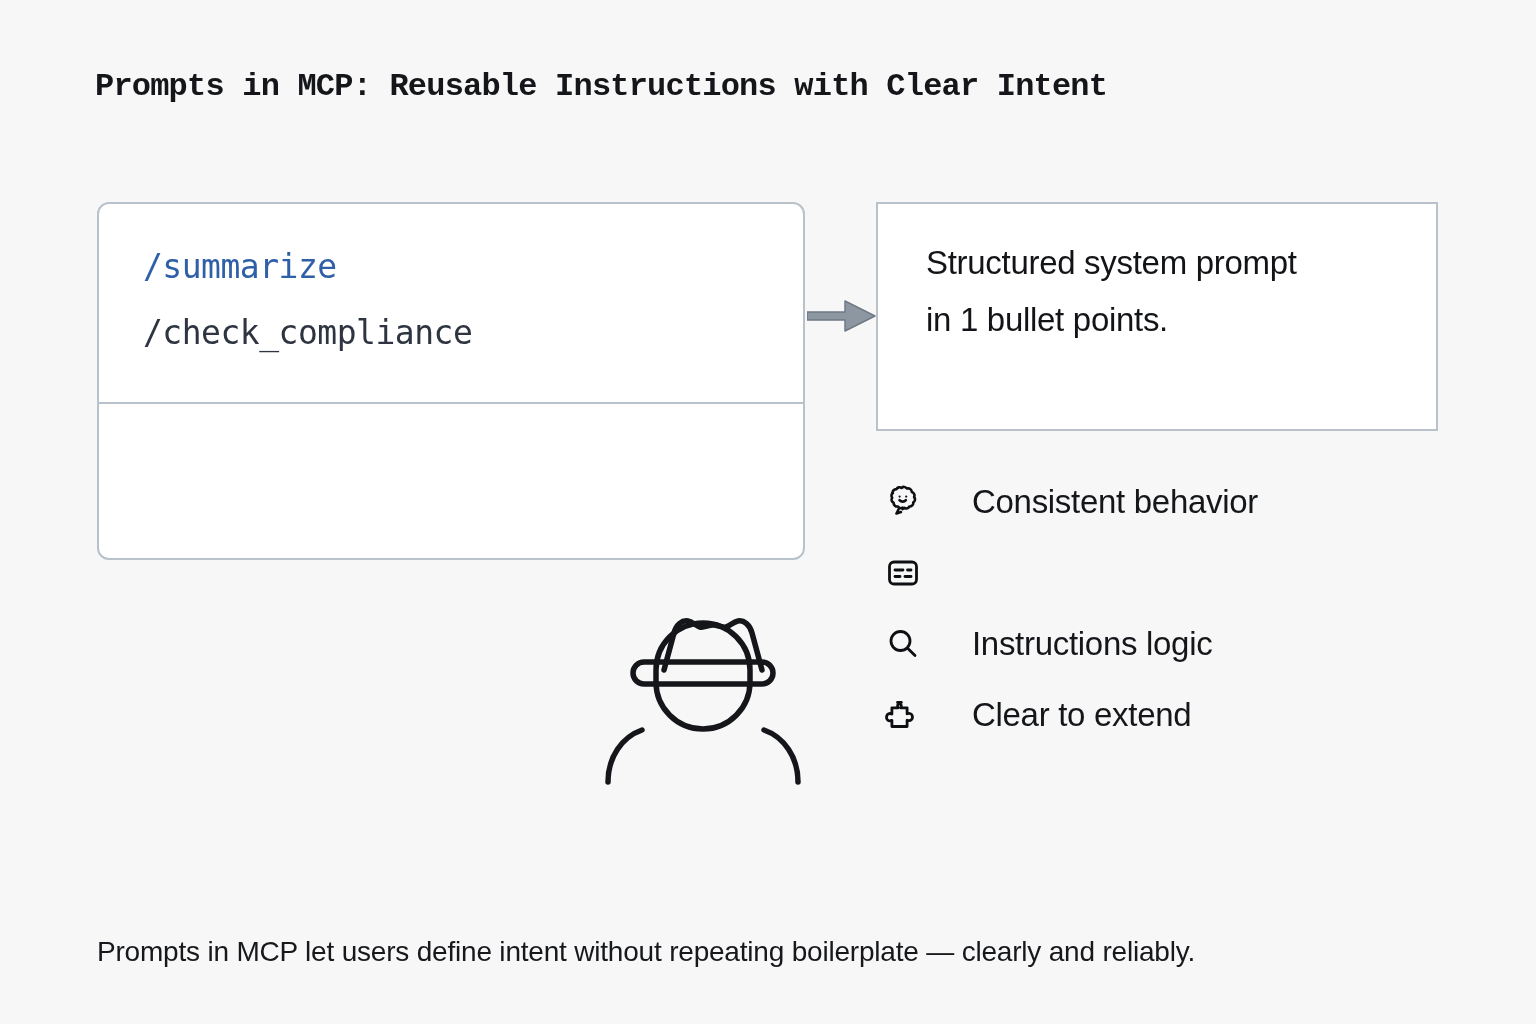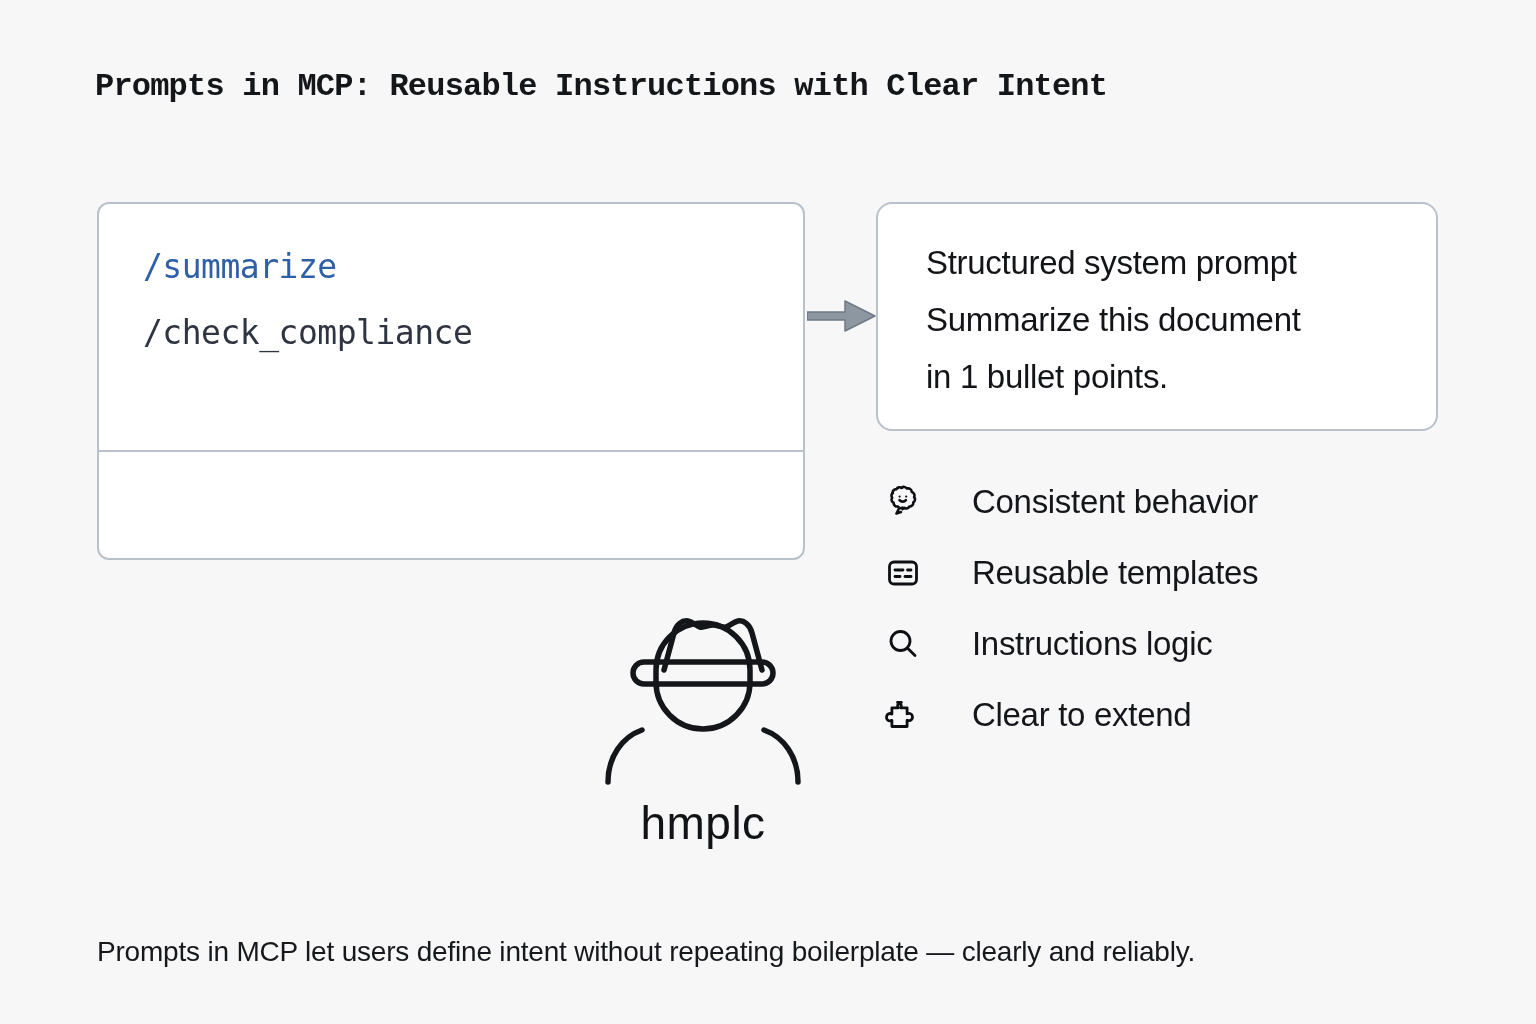--- a/index.html
+++ b/index.html
@@ -40,21 +40,21 @@
     border: 2px solid #b9c1cb;
     border-radius: 12px;
     box-sizing: border-box;
     overflow: hidden;
   }
   #commands-list {
     position: absolute;
     left: 0;
     top: 0;
     right: 0;
-    height: 248px;
+    height: 200px;
     border-bottom: 2px solid #b9c1cb;
     box-sizing: border-box;
     padding: 30px 0 0 44px;
   }
   .command-item {
     font-family: "DejaVu Sans Mono", "Liberation Mono", monospace;
     font-size: 33px;
     line-height: 66px;
     color: #2e3440;
     letter-spacing: -0.5px;
@@ -82,21 +82,21 @@
 
   
   #output-panel {
     position: absolute;
     left: 876px;
     top: 202px;
     width: 562px;
     height: 229px;
     background: #ffffff;
     border: 2px solid #b9c1cb;
-    border-radius: 16px;
+    border-radius: 0;
     box-sizing: border-box;
     padding: 30px 0 0 48px;
   }
   .output-line {
     font-size: 33px;
     line-height: 57px;
     color: #131417;
     letter-spacing: -0.3px;
     white-space: nowrap;
   }
@@ -179,21 +179,20 @@
 </div>
 
 <div id="flow-arrow">
   <svg width="70" height="36" viewBox="0 0 70 36" aria-hidden="true">
     <path d="M0 14 H38 V3 L68 18 L38 33 V22 H0 Z" fill="#8d97a2" stroke="#6f7a86" stroke-width="1.5" stroke-linejoin="round"></path>
   </svg>
 </div>
 
 <div id="output-panel">
   <div class="output-line">Structured system prompt</div>
-  <div class="output-line">Summarize this document</div>
   <div class="output-line">in 1 bullet points.</div>
 </div>
 
 <div id="feature-list">
 
   <div class="feature-row">
     <span class="feature-icon">
       <svg width="44" height="44" viewBox="0 0 44 44" fill="none" stroke="#0d0f12" stroke-width="2.6" stroke-linecap="round" stroke-linejoin="round">
         <path d="M11.5 13.5c-.2-2.6 1.7-4.6 4-4.4 1-1.8 3.4-2.4 5-1.1 1.5-1.6 4.2-1.4 5.4.5 2.4-.7 4.8 1 4.9 3.5 2.2.6 3.3 3 2.3 5 1.5 1.6 1.1 4.3-.8 5.4.3 2.3-1.7 4.3-4 4.1-.8 1.9-3.2 2.6-4.9 1.4-.4.6-1 1-1.7 1.2"></path>
         <path d="M21.7 27.6c-1.6 1-3.8.5-4.8-1.1-2.3.4-4.4-1.4-4.3-3.7-2-.8-2.7-3.3-1.4-5-1.2-1.5-.9-3.8.7-4.9"></path>
@@ -209,21 +208,20 @@
   <div class="feature-row">
     <span class="feature-icon">
       <svg width="44" height="44" viewBox="0 0 44 44" fill="none" stroke="#0d0f12" stroke-width="2.8" stroke-linecap="round" stroke-linejoin="round">
         <rect x="8.5" y="11" width="27" height="22" rx="4.5"></rect>
         <line x1="14" y1="19" x2="22" y2="19"></line>
         <line x1="26.5" y1="19" x2="30" y2="19"></line>
         <line x1="14" y1="25.5" x2="19" y2="25.5"></line>
         <line x1="24" y1="25.5" x2="30" y2="25.5"></line>
       </svg>
     </span>
-    <span class="feature-label">Reusable templates</span>
   </div>
 
   <div class="feature-row">
     <span class="feature-icon">
       <svg width="44" height="44" viewBox="0 0 44 44" fill="none" stroke="#0d0f12" stroke-width="2.8" stroke-linecap="round" stroke-linejoin="round">
         <circle cx="19.5" cy="19" r="9.5"></circle>
         <line x1="26.6" y1="26.2" x2="34" y2="33.5"></line>
       </svg>
     </span>
     <span class="feature-label">Instructions logic</span>
@@ -245,16 +243,15 @@
 
     <path d="M68 66c0-26 21-47 47-47s47 21 47 47v12c0 26-21 47-47 47s-47-21-47-47z"></path>
 
     <path d="M76 66l10-37c2-8 8-13 14-12 5 1 8 5 12 6 4 1 8-2 13-2s9 3 13 2c4-1 7-5 12-6 6-1 12 4 14 12l10 37"></path>
 
     <rect x="45" y="58" width="140" height="22" rx="11"></rect>
 
     <path d="M20 178c0-25 14-45 34-52"></path>
     <path d="M210 178c0-25-14-45-34-52"></path>
   </svg>
-  <div id="persona-label">hmplc</div>
 </div>
 
 <div id="caption">Prompts in MCP let users define intent without repeating boilerplate — clearly and reliably.</div>
 
 </body></html>

